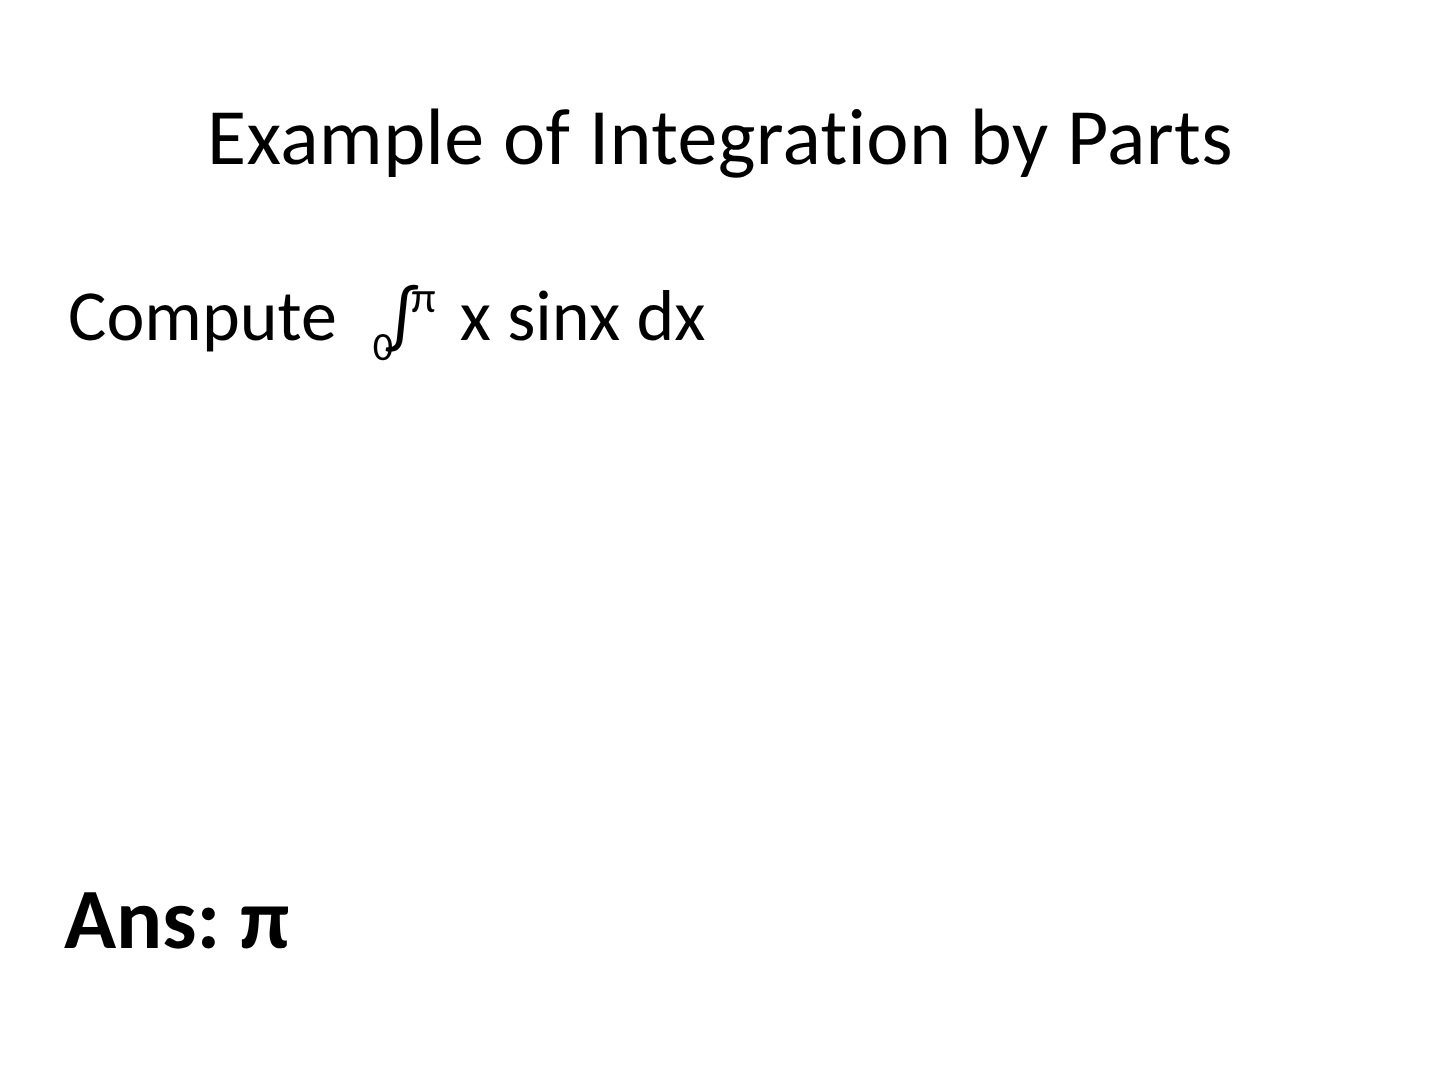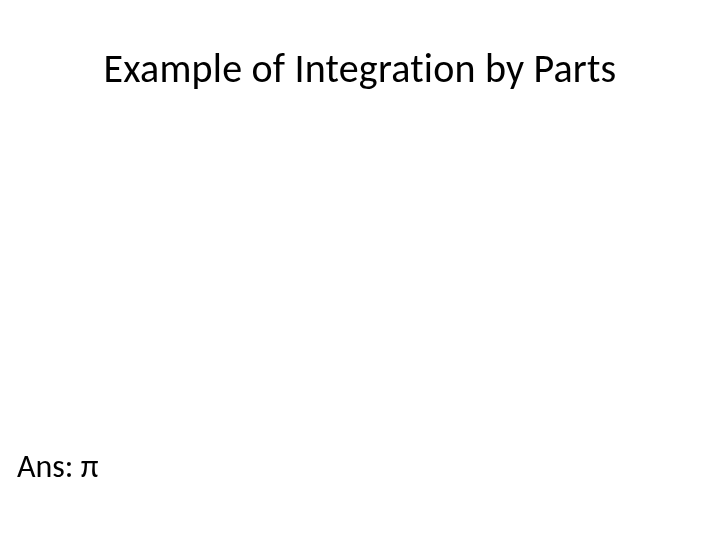--- a/index.html
+++ b/index.html
@@ -62,31 +62,40 @@
     .upper-limit {
       font-size: 22px;
       position: relative;
       top: -14px;
       left: -2px;
     }
     .integrand {
       margin-left: 2px;
     }
     .answer {
-      font-size: 32px;
-      font-weight: 400;
+      font-size: 43px;
+      font-weight: 700;
       position: absolute;
       bottom: 54px;
-      left: 17px;
+      left: 32px;
     }
   </style>
 </head>
 <body>
 
 <div class="slide">
   <h1 class="title">Example of Integration by Parts</h1>
 
+  <div class="problem">
+    <div class="compute-line">
+      <span class="compute-label">Compute</span>
+      <span class="integral-wrap">
+        <span class="lower-limit">0</span><span class="integral-sym">∫</span><span class="upper-limit">π</span>
+      </span>
+      <span class="integrand">x sinx dx</span>
+    </div>
+  </div>
 
   <div class="answer">
     <span>Ans:</span>
     <span>π</span>
   </div>
 </div>
 
 </body></html>

